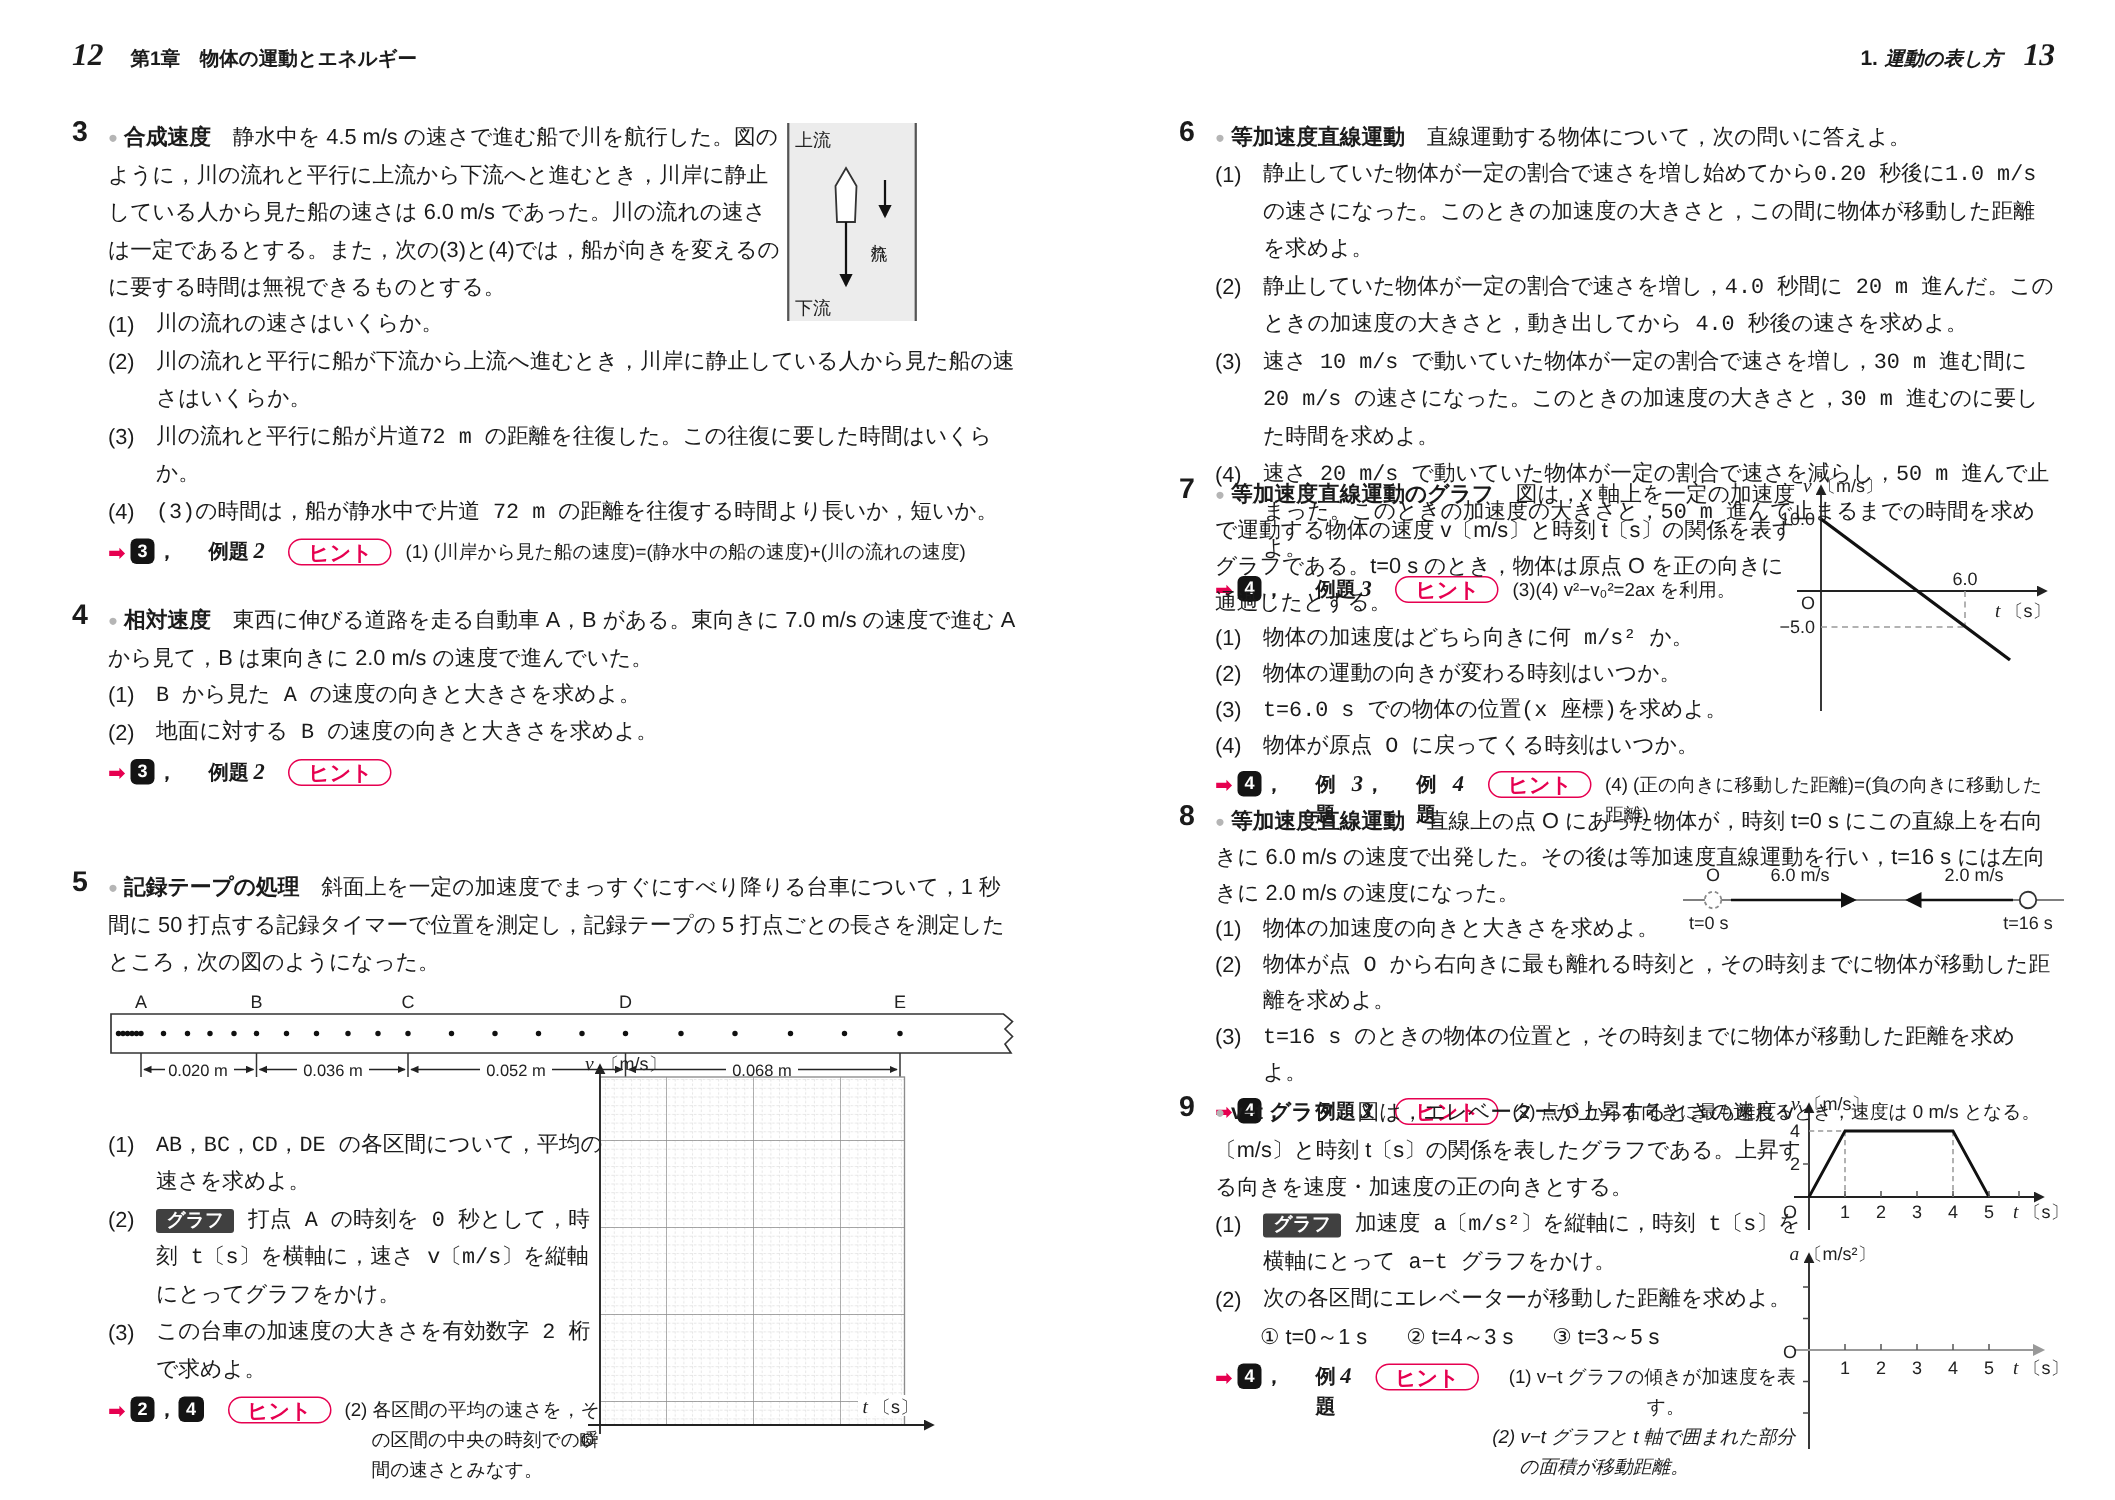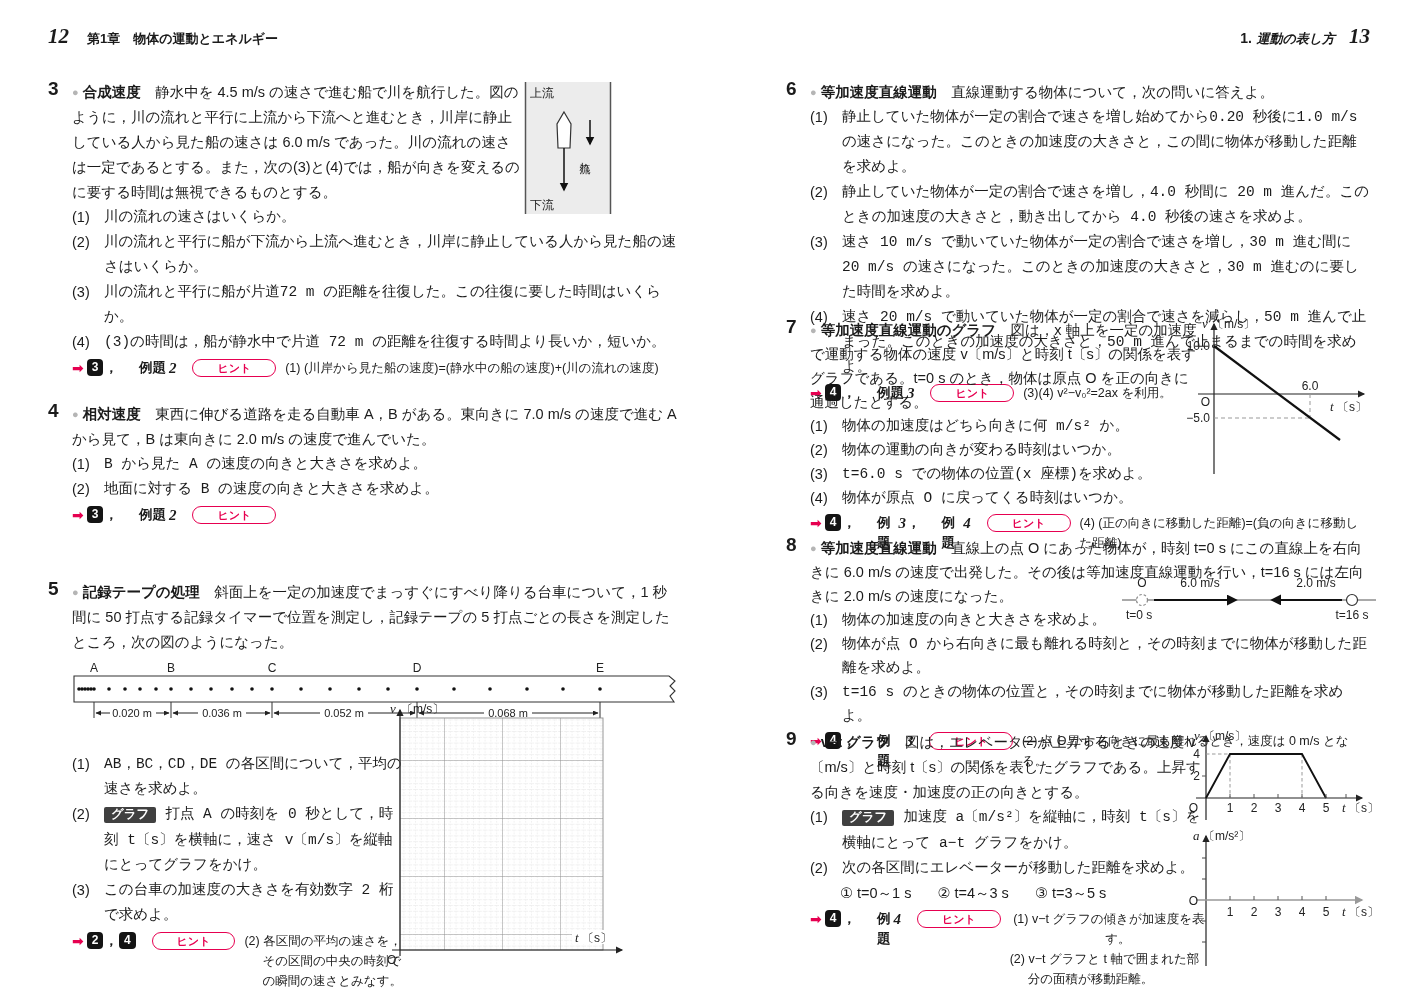--- a/index.html
+++ b/index.html
@@ -29,21 +29,21 @@
   .narrow392{width:392px;}
   .narrow398{width:398px;}
   .narrow332{width:332px;}
   .w450{width:452px;}
   .refs{display:flex;align-items:flex-start;margin-top:3px;font-size:13.5px;line-height:20px;}
   .arrow{color:#e60050;font-weight:bold;margin-right:3px;font-size:14px;}
   .refbox{background:#141414;color:#fff;border-radius:4px;font-weight:bold;font-size:12px;padding:0 5px;line-height:17px;display:inline-block;margin-top:1px;}
   .refsep{margin:0 1px;font-weight:bold;}
   .exlabel{font-weight:bold;margin-left:20px;}
   .exnum{font-weight:bold;font-style:italic;font-family:"Liberation Serif","DejaVu Serif",serif;margin-left:3px;font-size:15px;}
-  .hintbadge{color:#e60050;border:1.5px solid #e60050;border-radius:10px;font-size:11px;padding:0 24px;line-height:16px;font-weight:bold;margin:1px 9px 0 16px;flex:none;}
+  .hintbadge{color:#e60050;border:1.5px solid #e60050;border-radius:10px;font-size:14px;padding:0 12px;line-height:16px;font-weight:bold;margin:1px 9px 0 16px;flex:none;}
   .hinttext{font-size:12.5px;line-height:20px;}
   .hang{padding-left:18px;text-indent:-18px;}
   .w212{width:212px;}
   .w252{width:252px;}
   .badge-graph{background:#404040;color:#fff;font-weight:bold;font-size:12.5px;padding:1px 7px;border-radius:2px;margin-right:9px;}
   .subitems{display:flex;gap:26px;font-size:14.5px;line-height:25px;margin-left:30px;}
   .figabs{position:absolute;}
   .st{font-family:"Liberation Sans","DejaVu Sans",sans-serif;font-size:12px;fill:#222;}
   .st11{font-family:"Liberation Sans","DejaVu Sans",sans-serif;font-size:11px;fill:#222;}
   .sti{font-family:"Liberation Serif","DejaVu Serif",serif;font-style:italic;font-size:13px;fill:#222;}
@@ -412,21 +412,21 @@
         <span style="display:inline-flex;align-items:flex-start;">
             <span class="arrow">➡</span>
             <span class="refbox">4</span>
             <span class="refsep">，</span>
             <span class="exlabel">例題</span>
             <span class="exnum">4</span>
           </span>
         <span class="hintbadge">ヒント</span>
         <span class="hinttext w252">
           <span class="hang" style="display:block;text-align:center;">(1) v−t グラフの傾きが加速度を表す。</span>
-          <span class="hang" style="display:block;">(2) v−t グラフと t 軸で囲まれた部分の面積が移動距離。</span>
+          <span class="hang" style="display:block;font-style:italic;">(2) v−t グラフと t 軸で囲まれた部分の面積が移動距離。</span>
         </span>
       </div>
     </div>
 
     <svg class="figabs" style="left:396px;top:-2px;" width="195" height="100">
       <defs>
           <marker id="ah9" markerWidth="8" markerHeight="8" refX="5" refY="3" orient="auto">
             <path d="M0,0L6,3L0,6Z" fill="#222"></path>
           </marker>
         </defs>

